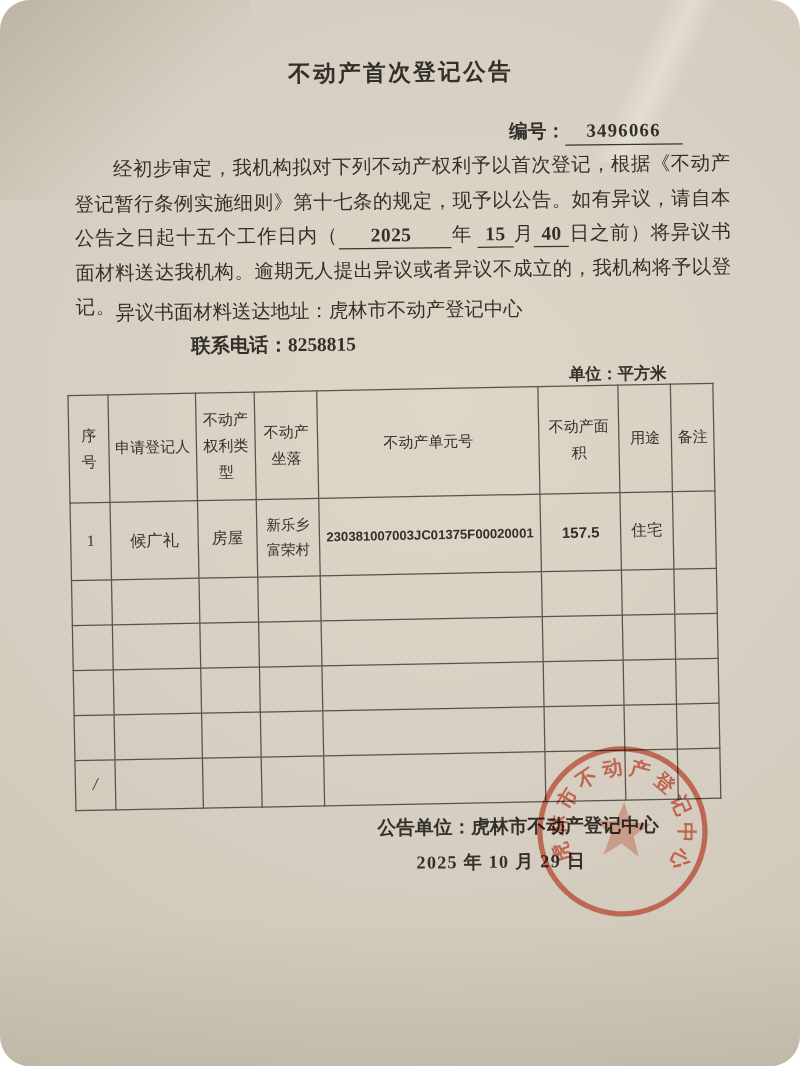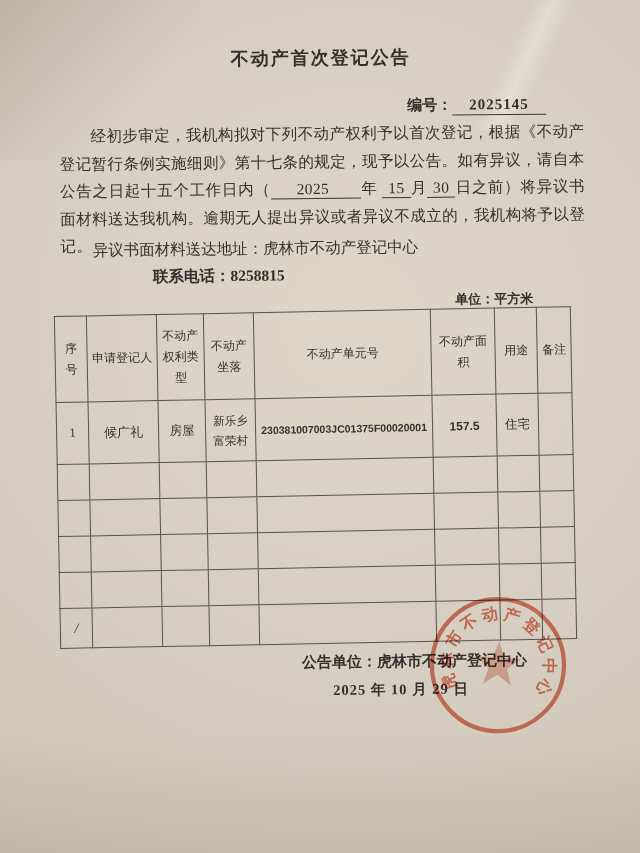--- a/index.html
+++ b/index.html
@@ -7,20 +7,21 @@
   body {
     width: 640px; height: 853px; overflow: hidden;
     font-family: "Liberation Serif", serif;
     color: #33302b;
   }
   .photo {
     position: relative; width: 640px; height: 853px;
     background:
       radial-gradient(ellipse 120% 90% at 55% 38%, #ded6c7 0%, #d6cec0 45%, #cdc5b5 80%, #c1b9a8 100%);
     overflow: hidden;
+    border-radius: 24px;
   }
   .shade-topleft {
     position: absolute; left: 0; top: 0; width: 200px; height: 160px;
     background: linear-gradient(135deg, rgba(90,80,60,0.18), rgba(90,80,60,0) 65%);
   }
   .fold-topright {
     position: absolute; right: 40px; top: 0; width: 160px; height: 130px;
     background: linear-gradient(115deg, rgba(255,255,255,0) 42%, rgba(255,255,250,0.30) 52%, rgba(255,255,255,0) 62%);
   }
   .shade-bottom {
@@ -36,21 +37,21 @@
   .serial { position: absolute; top: 97px; left: 406px; font-size: 15px; font-weight: 600; }
   .serial-value {
     display: inline-block; border-bottom: 1.5px solid #3a362f;
     padding: 0 17px 1px 17px; letter-spacing: 1px; font-weight: 700;
   }
   .notice {
     position: absolute; left: 58px; top: 120px; width: 525px;
     font-size: 15.5px; line-height: 27.6px; text-align: justify;
     text-indent: 2em; letter-spacing: 0.4px; margin: 0;
   }
-  .blank { border-bottom: 1.3px solid #3a362f; font-weight: 400; padding-bottom: 1px; }
+  .blank { border-bottom: 1.3px solid #3a362f; font-weight: 700; padding-bottom: 1px; }
   .blank-year { padding-left: 26px; padding-right: 32px; }
   .blank-sm { padding-left: 6px; padding-right: 6px; }
   .address { position: absolute; left: 90px; top: 238px; font-size: 15.5px; margin: 0; }
   .phone   { position: absolute; left: 150px; top: 265px; font-size: 15.5px; font-weight: 600; margin: 0; }
   .unit-note { position: absolute; left: 452px; top: 292px; font-size: 13px; font-weight: 600; }
 
   table.paper-table {
     position: absolute; left: 52px; top: 311px; width: 516px;
     border-collapse: collapse; table-layout: fixed;
     transform: rotate(-0.5deg);
@@ -88,23 +89,23 @@
 
 <div class="photo">
   <div class="shade-topleft"></div>
   <div class="fold-topright"></div>
   <div class="shade-bottom"></div>
 
   <div class="content">
 
     <div class="title">不动产首次登记公告</div>
 
-    <div class="serial"><span>编号：</span><span class="serial-value">2025145</span></div>
-
-    <p class="notice"><span>经初步审定，我机构拟对下列不动产权利予以首次登记，根据《不动产登记暂行条例实施细则》第十七条的规定，现予以公告。如有异议，请自本公告之日起十五个工作日内（</span><span class="blank blank-year">2025</span><span>年</span> <span class="blank blank-sm">15</span><span>月</span><span class="blank blank-sm">30</span><span>日之前）将异议书面材料送达我机构。逾期无人提出异议或者异议不成立的，我机构将予以登记。</span></p>
+    <div class="serial"><span>编号：</span><span class="serial-value">3496066</span></div>
+
+    <p class="notice"><span>经初步审定，我机构拟对下列不动产权利予以首次登记，根据《不动产登记暂行条例实施细则》第十七条的规定，现予以公告。如有异议，请自本公告之日起十五个工作日内（</span><span class="blank blank-year">2025</span><span>年</span> <span class="blank blank-sm">15</span><span>月</span><span class="blank blank-sm">40</span><span>日之前）将异议书面材料送达我机构。逾期无人提出异议或者异议不成立的，我机构将予以登记。</span></p>
 
     <p class="address">异议书面材料送达地址：虎林市不动产登记中心</p>
     <p class="phone">联系电话：8258815</p>
 
     <div class="unit-note">单位：平方米</div>
 
     <table class="paper-table">
       <colgroup>
         <col style="width:32px">
           <col style="width:70px">

